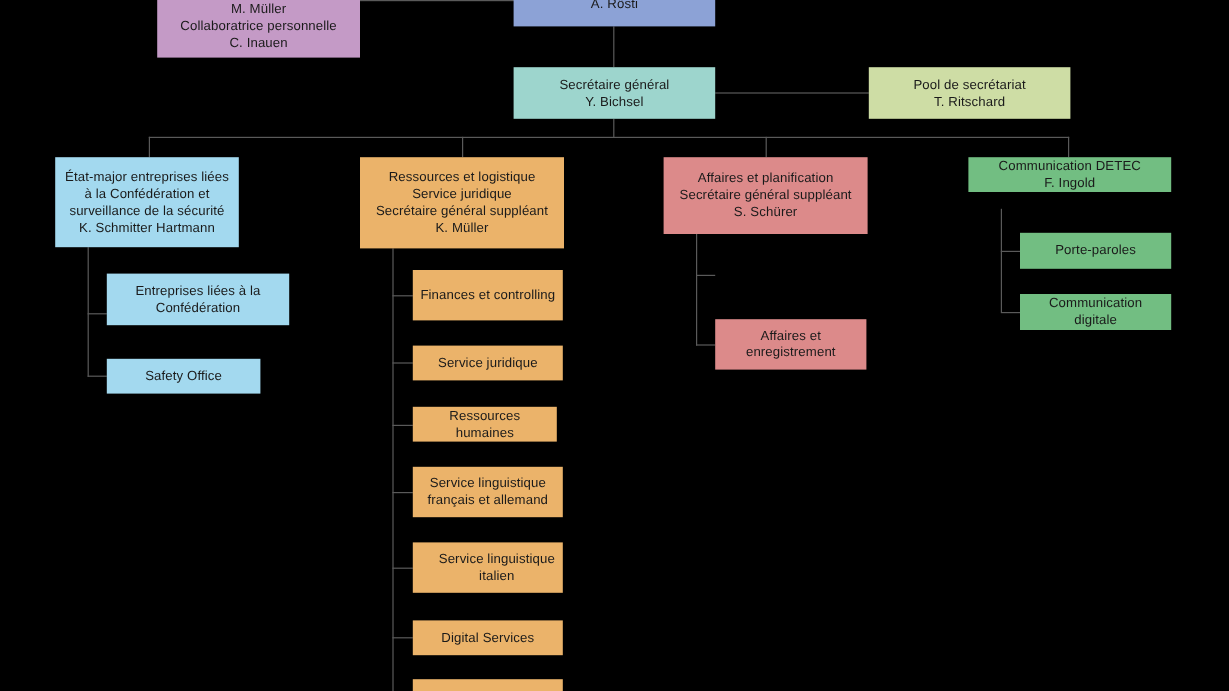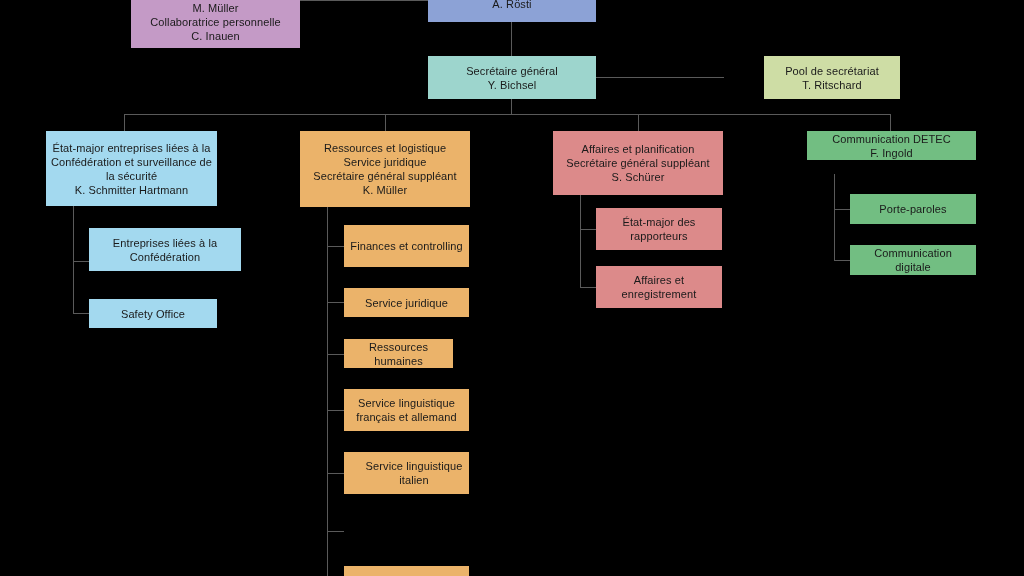--- a/index.html
+++ b/index.html
@@ -90,26 +90,26 @@
     <span class="lines">M. Müller
 Collaboratrice personnelle
 C. Inauen</span>
   </div>
 
   <div class="node" style="left:428px; top:56px; width:168px; height:43px; background:#9DD5CD;">
     <span class="lines">Secrétaire général
 Y. Bichsel</span>
   </div>
 
-  <div class="node" style="left:724px; top:56px; width:136px; height:43px; background:#CEDDA5;margin-left:40px;">
+  <div class="node" style="left:724px; top:56px; width:168px; height:43px; background:#CEDDA5;">
     <span class="lines">Pool de secrétariat
 T. Ritschard</span>
   </div>
 
-  <div class="node" style="left:46px; top:131px; width:171px; height:75px; background:#A3D9EF;align-items:center;">
+  <div class="node" style="left:46px; top:131px; width:153px; height:75px; background:#A3D9EF;align-items:center;">
     <span class="lines">État-major entreprises liées à la Confédération et surveillance de la sécurité
 K. Schmitter Hartmann</span>
   </div>
   <div class="node" style="left:89px; top:228px; width:152px; height:43px; background:#A3D9EF;">
     <span class="lines">Entreprises liées à la Confédération</span>
   </div>
   <div class="node" style="left:89px; top:299px; width:128px; height:29px; background:#A3D9EF;">
     <span class="lines">Safety Office</span>
   </div>
 
@@ -118,40 +118,40 @@
 Service juridique
 Secrétaire général suppléant
 K. Müller</span>
   </div>
   <div class="node" style="left:344px; top:225px; width:125px; height:42px; background:#EBB36A;">
     <span class="lines">Finances et controlling</span>
   </div>
   <div class="node" style="left:344px; top:288px; width:125px; height:29px; background:#EBB36A;">
     <span class="lines">Service juridique</span>
   </div>
-  <div class="node" style="left:344px; top:339px; width:109px; height:29px; background:#EBB36A;">
+  <div class="node" style="left:344px; top:339px; width:120px; height:29px; background:#EBB36A;">
     <span class="lines">Ressources humaines</span>
   </div>
   <div class="node" style="left:344px; top:389px; width:125px; height:42px; background:#EBB36A;">
     <span class="lines">Service linguistique français et allemand</span>
   </div>
   <div class="node" style="left:344px; top:452px; width:125px; height:42px; background:#EBB36A;padding-left:20px;">
     <span class="lines">Service linguistique italien</span>
+  </div>
+  <div class="node" style="left:344px; top:517px; width:125px; height:29px; background:#EBB36A;">
+    <span class="lines">Digital Services</span>
   </div>
   <div class="node" style="left:344px; top:566px; width:125px; height:30px; background:#EBB36A;">
     <span class="lines"></span>
   </div>
 
   <div class="node" style="left:553px; top:131px; width:170px; height:64px; background:#DC8A8A;">
     <span class="lines">Affaires et planification
 Secrétaire général suppléant
 S. Schürer</span>
-  </div>
-  <div class="node" style="left:596px; top:208px; width:126px; height:42px; background:#DC8A8A;">
-    <span class="lines">État-major des rapporteurs</span>
   </div>
   <div class="node" style="left:596px; top:266px; width:126px; height:42px; background:#DC8A8A;">
     <span class="lines">Affaires et enregistrement</span>
   </div>
 
   <div class="node" style="left:807px; top:131px; width:169px; height:29px; background:#72BE82;">
     <span class="lines">Communication DETEC
 F. Ingold</span>
   </div>
   <div class="node" style="left:850px; top:194px; width:126px; height:30px; background:#72BE82;">

